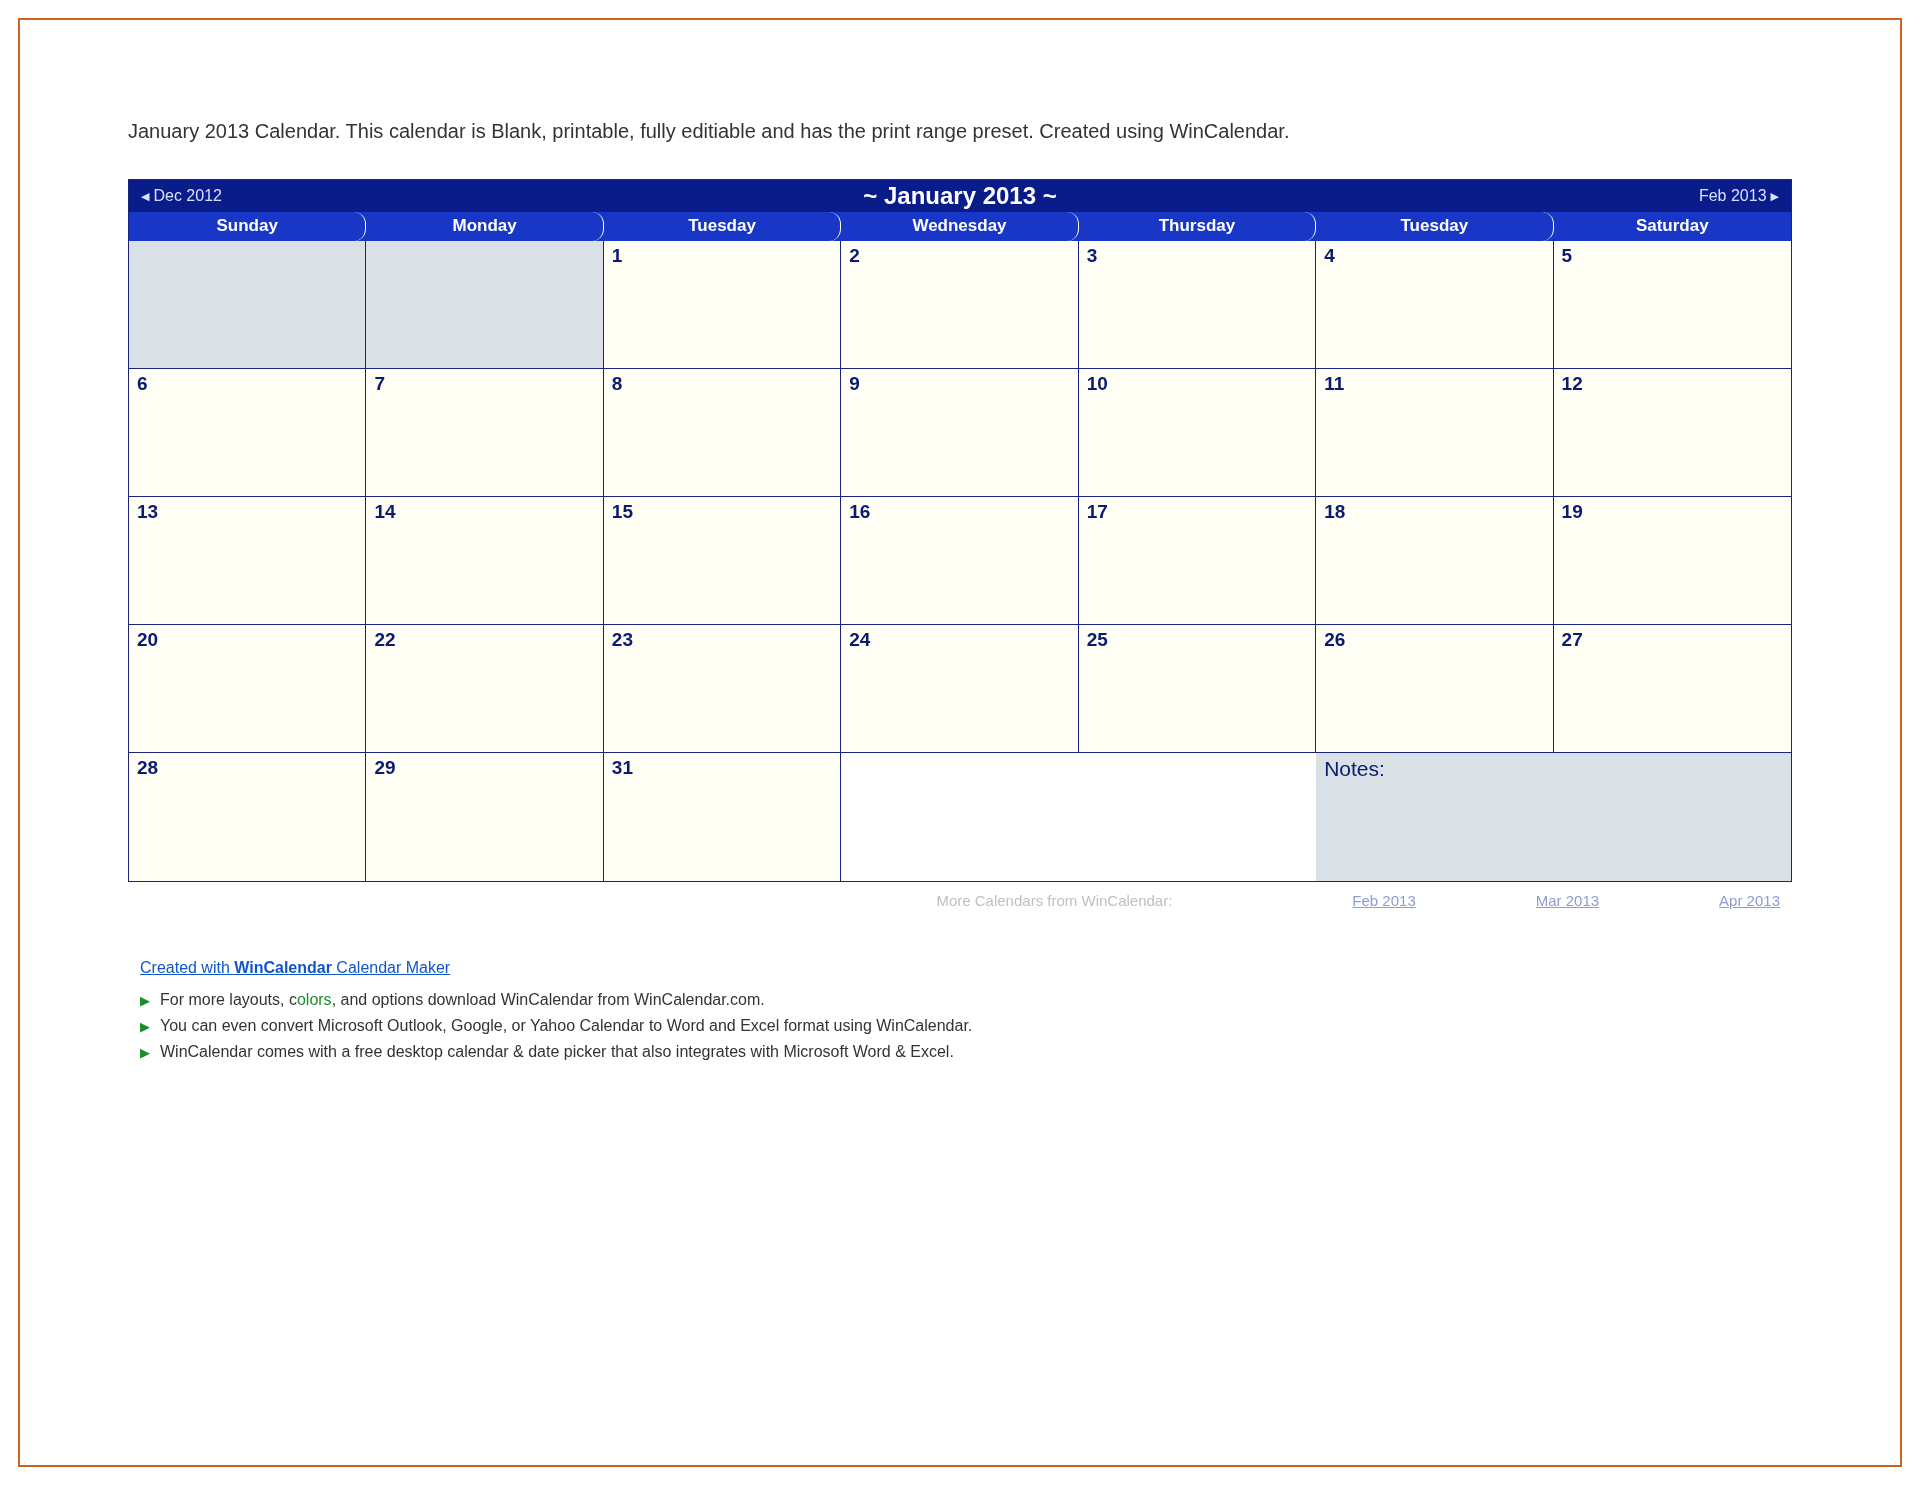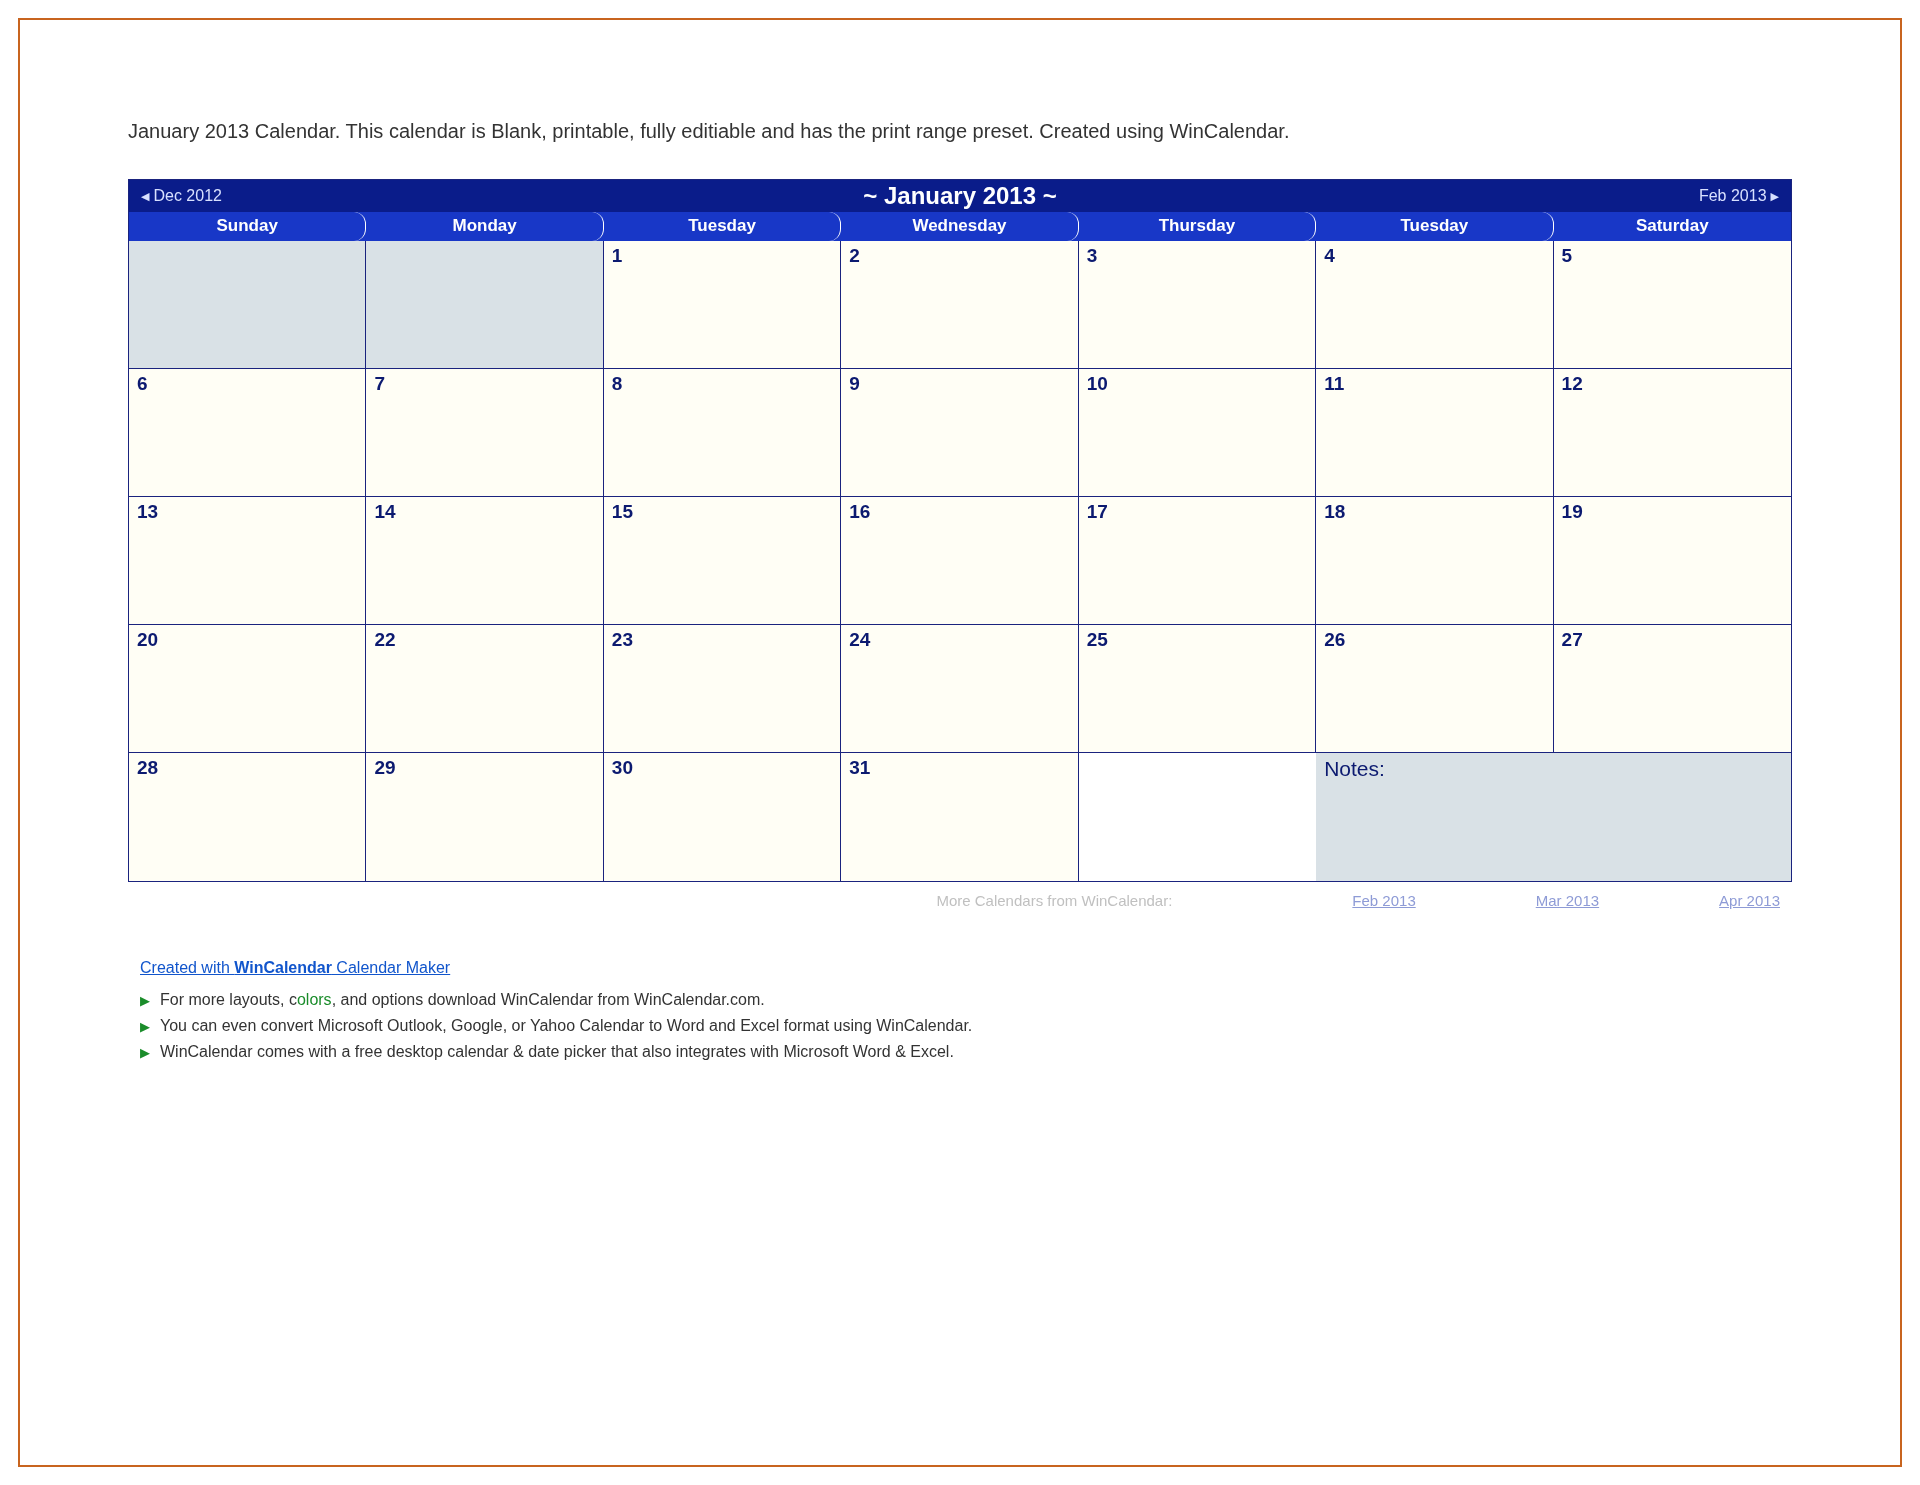--- a/index.html
+++ b/index.html
@@ -195,21 +195,20 @@
       <div class="day-cell">20</div>
       <div class="day-cell">22</div>
       <div class="day-cell">23</div>
       <div class="day-cell">24</div>
       <div class="day-cell">25</div>
       <div class="day-cell">26</div>
 
       <div class="day-cell">27</div>
       <div class="day-cell">28</div>
       <div class="day-cell">29</div>
-      <div class="day-cell">30</div>
       <div class="day-cell">31</div>
       <div class="day-cell notes-cell">Notes:</div>
     </div>
   </div>
 
   <div class="footer-links">
     <span class="more-text">More Calendars from WinCalendar:</span>
     <a>Feb 2013</a>
     <a>Mar 2013</a>
     <a>Apr 2013</a>

